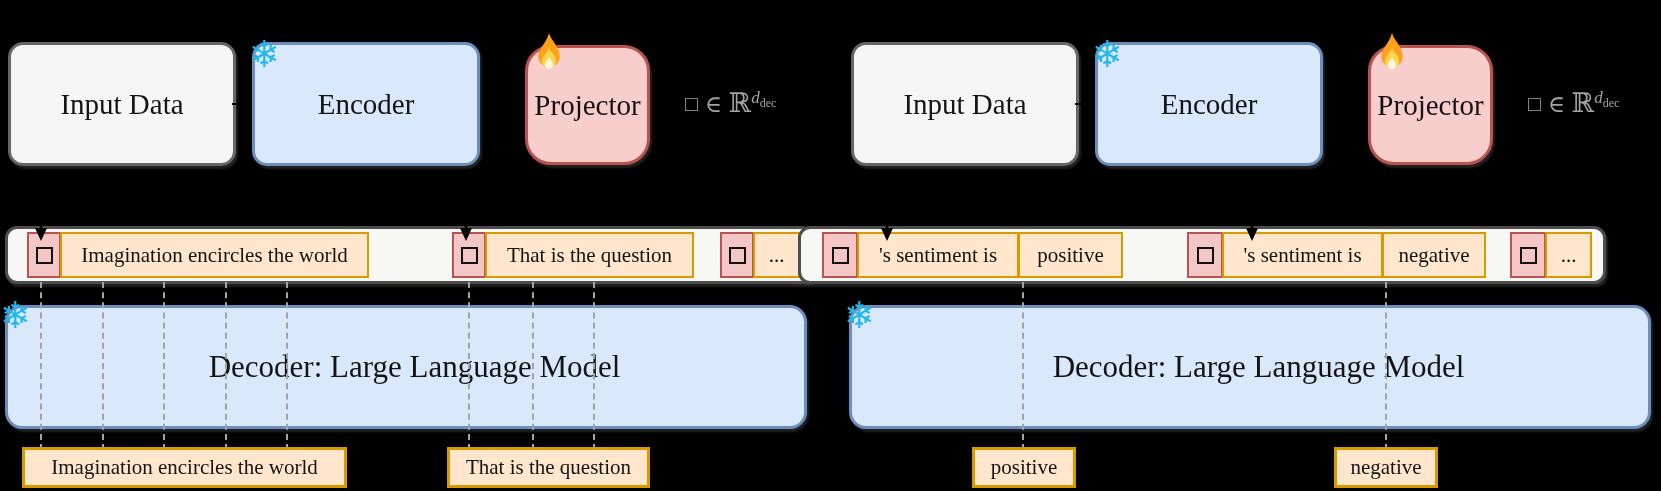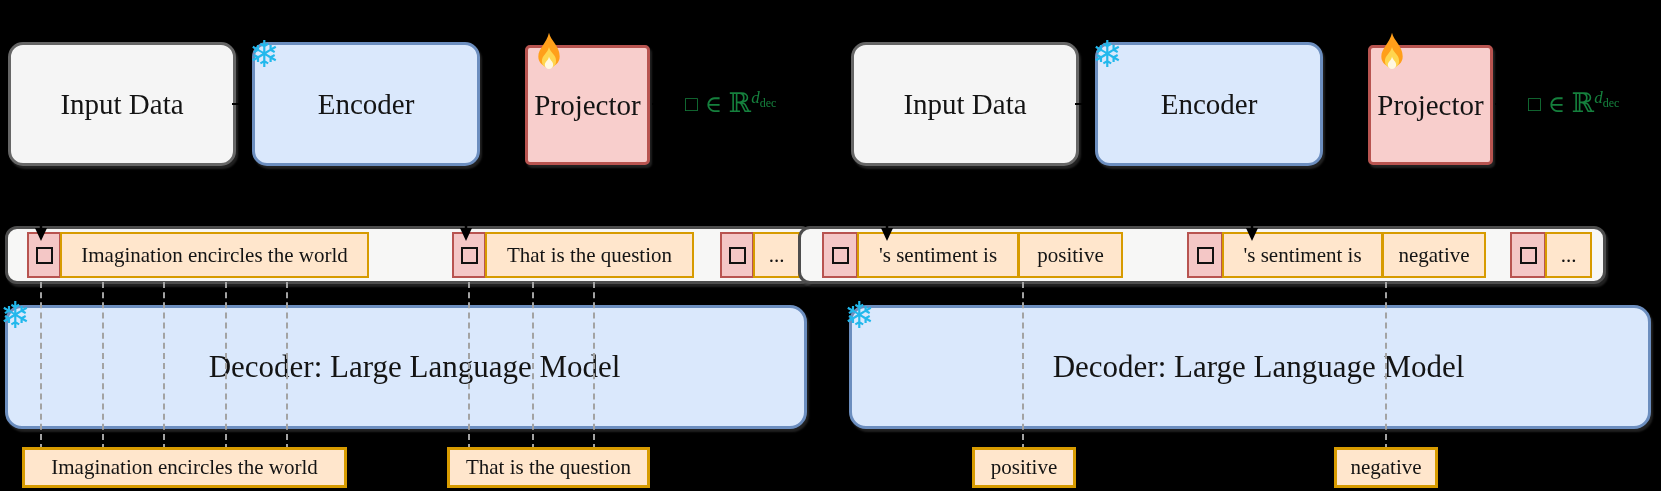--- a/index.html
+++ b/index.html
@@ -5,26 +5,26 @@
   html,body{margin:0;padding:0;background:#000;}
   #canvas{
     position:relative;width:1661px;height:491px;background:#000000;overflow:hidden;
     font-family:"Liberation Serif","DejaVu Serif",serif;color:#141414;
   }
   
   .pbox{position:absolute;box-sizing:border-box;display:flex;align-items:center;justify-content:center;
     font-size:29px;border-radius:15px;box-shadow:2px 3px 2px rgba(110,110,110,.30);}
   .pbox.gray{background:#f5f5f5;border:3px solid #666666;}
   .pbox.blue{background:#dae8fc;border:3px solid #6c8ebf;}
-  .pbox.red {background:#f8cecc;border:3px solid #b85450;border-radius:5px;}
+  .pbox.red {background:#f8cecc;border:3px solid #b85450;border-radius:26px;}
   .snow{position:absolute;top:-9px;left:-6px;font-size:37px;line-height:1;color:#22b8ec;
     font-family:"DejaVu Sans",sans-serif;}
   .flame{position:absolute;top:-17px;left:2px;}
   
-  .formula{position:absolute;top:87px;color:#15803d;font-size:25px;white-space:nowrap;}
+  .formula{position:absolute;top:87px;color:#a3a3a3;font-size:25px;white-space:nowrap;}
   .f-square{font-size:21px;position:relative;top:-1px;letter-spacing:0;}
   .f-in{font-size:23px;margin:0 7px;}
   .f-r{font-size:27px;}
   .f-sup{font-size:17px;} .f-sup sub{font-size:12px;}
   
   .harrow{position:absolute;height:14px;}
   
   .bar{position:absolute;top:226px;width:808px;height:58px;box-sizing:border-box;background:#f7f7f6;
     border:3px solid #4d4d4d;border-radius:12px;box-shadow:2px 3px 2px rgba(110,110,110,.30);}
   .tok{position:absolute;top:3px;height:46px;box-sizing:border-box;display:flex;align-items:center;

